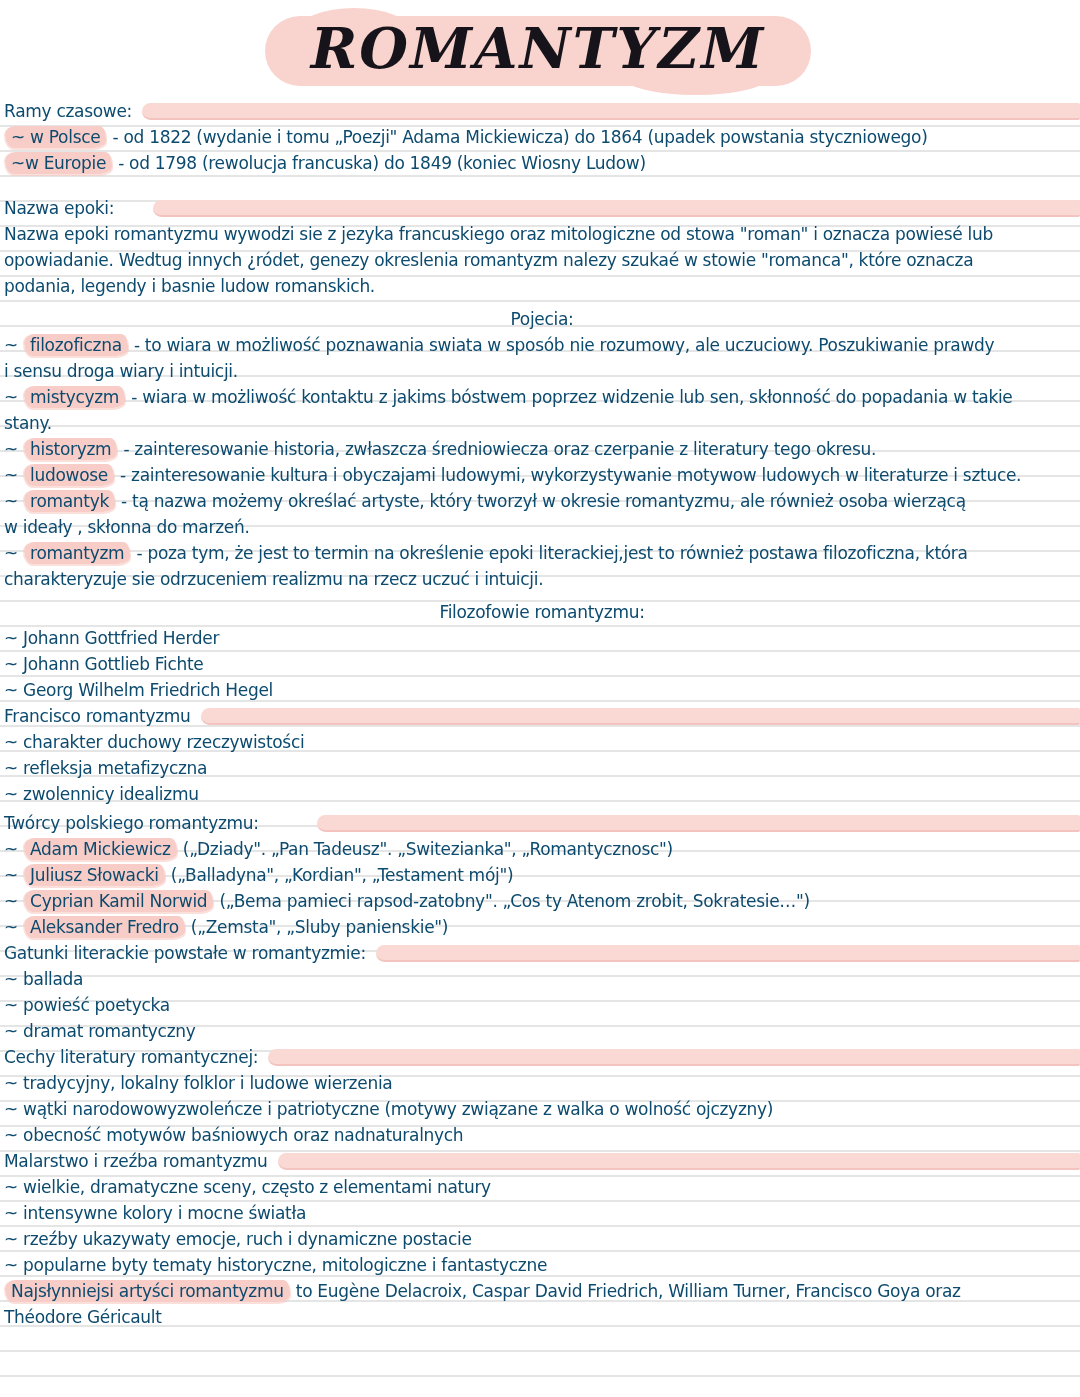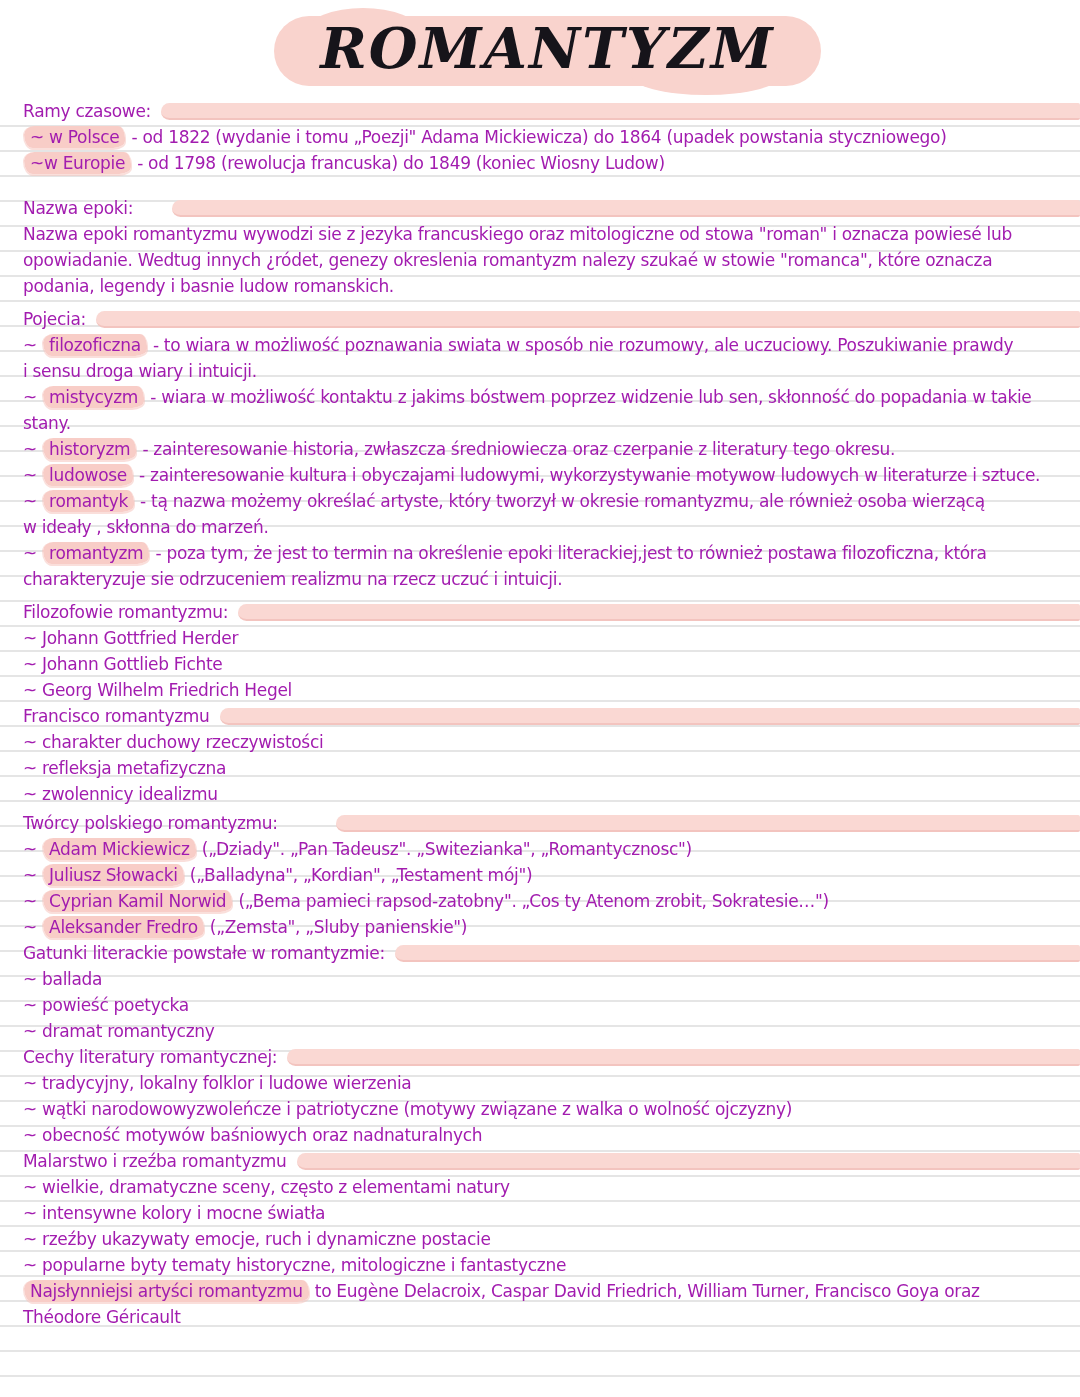--- a/index.html
+++ b/index.html
@@ -1,36 +1,36 @@
 <!DOCTYPE html>
 <html><head>
 <meta charset="utf-8">
 <style>
   html,body{margin:0;padding:0;}
   body{width:1080px;height:1397px;background:#ffffff;font-family:"DejaVu Sans", sans-serif;}
   .page{position:relative;width:1080px;height:1397px;overflow:hidden;background:#ffffff;}
   .page::before{content:"";position:absolute;left:0;right:0;top:102px;bottom:0;
     background:repeating-linear-gradient(to bottom, transparent 0 23px, #e5e5e5 23px 25px);}
-  .content{position:relative;z-index:1;padding-left:4px;margin-left:19px;}
+  .content{position:relative;z-index:1;padding-left:4px;}
   .title-wrap{height:94px;display:flex;justify-content:center;align-items:center;margin-right:8px;padding-top:4px;}
   .title-blob{position:relative;background:#f9d3cd;border-radius:46px;padding:4px 46px 10px 46px;}
   .title-blob::before{content:"";position:absolute;background:#f9d3cd;width:110px;height:44px;border-radius:50%;top:-8px;left:34px;}
   .title-blob::after{content:"";position:absolute;background:#f9d3cd;width:150px;height:40px;border-radius:50%;bottom:-9px;right:40px;}
   .title-text{position:relative;z-index:1;font-family:"DejaVu Serif", serif;font-style:italic;font-weight:bold;
     font-size:56px;letter-spacing:2px;color:#16141a;line-height:1;}
-  .line{height:26px;line-height:26px;white-space:nowrap;font-size:17px;letter-spacing:-0.3px;color:#a21caf;}
+  .line{height:26px;line-height:26px;white-space:nowrap;font-size:17px;letter-spacing:-0.3px;color:#0c4a6e;}
   .heading{display:flex;align-items:center;}
   .ht{flex:0 0 auto;}
   .hbar{flex:1 1 auto;height:15px;margin-left:10px;background:#fad8d3;border-radius:9px 2px 2px 9px;
     border-bottom:2px solid rgba(234,172,166,0.45);}
   .hl{background:#f8cdc7;padding:1px 6px;margin:0 1px;
     border-radius:14px 10px 16px 12px / 12px 16px 10px 18px;
     box-shadow:0 1px 0 1px rgba(246,196,190,0.55);}
   .gap-lg{margin-top:19px;gap:29px;}
-  .gap-sm{margin-top:7px;}
+  .gap-sm{margin-top:7px;flex-direction:column;}
   .gap-xs{margin-top:3px;gap:48px;}
 </style>
 </head>
 <body>
 
 <div class="page">
   <div class="content">
 
     <div class="title-wrap">
       <div class="title-blob">

